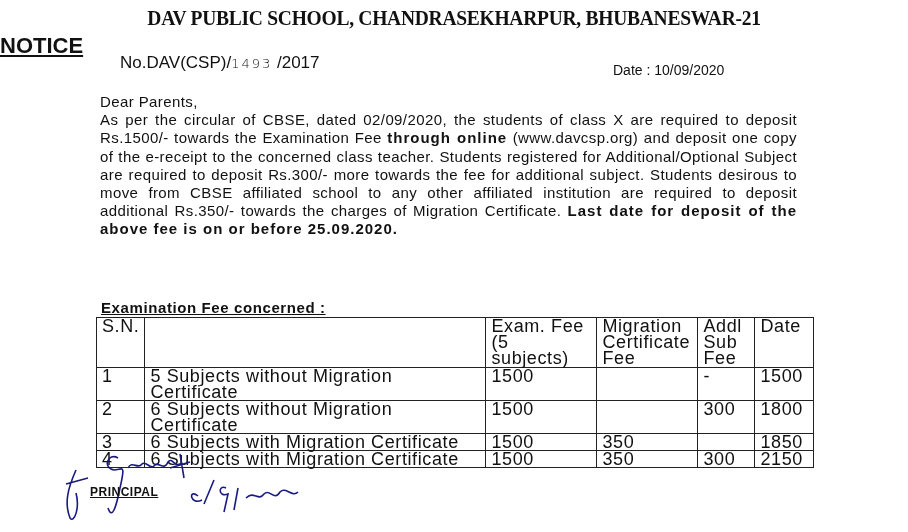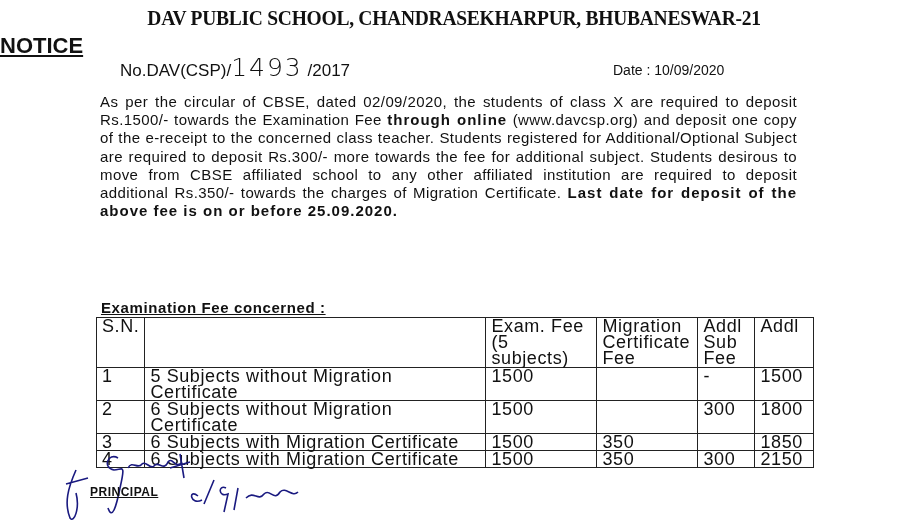--- a/index.html
+++ b/index.html
@@ -1,21 +1,21 @@
 <!DOCTYPE html>
 <html><head>
 <meta charset="utf-8">
 <style>
   html, body { margin:0; padding:0; background:#fff; }
   body { width:908px; height:532px; position:relative; overflow:hidden; color:#111; font-family:"Liberation Sans", sans-serif; }
   .school { position:absolute; left:0; width:908px; top:6px; text-align:center; font-family:"Liberation Serif", serif; font-weight:bold; font-size:21px; letter-spacing:-0.3px; transform:scaleX(0.93); }
   .notice { position:absolute; left:0; width:908px; top:33px; text-align:left; font-weight:bold; font-size:22px; }
   .notice span { text-decoration:underline; text-decoration-thickness:2px; text-underline-offset:2px; }
   .refno { position:absolute; left:120px; top:53px; font-size:17px; }
-  .refno .hand { font-family:"DejaVu Sans", sans-serif; font-size:25px; letter-spacing:2px; font-weight:300; }
+  .refno .hand { font-family:"DejaVu Sans", sans-serif; font-size:13px; letter-spacing:2px; font-weight:300; }
   .date { position:absolute; left:613px; top:62px; font-size:14px; }
   .body { position:absolute; left:100px; top:93px; width:697px; font-size:15px; line-height:18.2px; letter-spacing:0.4px; text-align:justify; }
   .body p { margin:0; }
   .body b { letter-spacing:1px; }
   .fee-title { position:absolute; left:101px; top:299px; font-weight:bold; font-size:15px; letter-spacing:0.6px; text-decoration:underline; }
   table.fees { position:absolute; left:96px; top:317px; border-collapse:collapse; font-size:18px; letter-spacing:0.6px; }
   table.fees td { border:1.5px solid #222; padding:0 5px; vertical-align:top; line-height:16px; }
   table.fees tr.head td { height:49px; }
   table.fees tr.row td { height:16px; line-height:16px; }
   .c1 { width:32px; } .c2 { width:330px; } .c3 { width:100px; } .c4 { width:90px; } .c5 { width:46px; } .c6 { width:48px; }
@@ -24,33 +24,34 @@
 </style>
 </head>
 <body>
 
 <div class="school">DAV PUBLIC SCHOOL, CHANDRASEKHARPUR, BHUBANESWAR-21</div>
 <div class="notice"><span>NOTICE</span></div>
 <div class="refno"><span>No.DAV(CSP)/</span><span class="hand">1493</span><span> /2017</span></div>
 <div class="date">Date : 10/09/2020</div>
 
 <div class="body">
+  <p>Dear Parents,</p>
   <p><span>As per the circular of CBSE, dated 02/09/2020, the students of class X are required to deposit Rs.1500/- towards the Examination Fee </span><b>through online</b><span> (www.davcsp.org) and deposit one copy of the e-receipt to the concerned class teacher. Students registered for Additional/Optional Subject are required to deposit Rs.300/- more towards the fee for additional subject. Students desirous to move from CBSE affiliated school to any other affiliated institution are required to deposit additional Rs.350/- towards the charges of Migration Certificate. </span><b>Last date for deposit of the above fee is on or before 25.09.2020.</b></p>
 </div>
 
 <div class="fee-title">Examination Fee concerned :</div>
 <table class="fees">
   <tbody>
       <tr class="head">
     <td class="c1">S.N.</td>
     <td class="c2"></td>
     <td class="c3">Exam. Fee (5 subjects)</td>
     <td class="c4">Migration Certificate Fee</td>
     <td class="c5">Addl Sub Fee</td>
-    <td class="c6">Addl</td>
+    <td class="c6">Date</td>
   </tr>
   <tr class="row">
     <td>1</td>
     <td>5 Subjects without Migration Certificate</td>
     <td>1500</td>
     <td></td>
     <td>-</td>
     <td>1500</td>
   </tr>
   <tr class="row">

